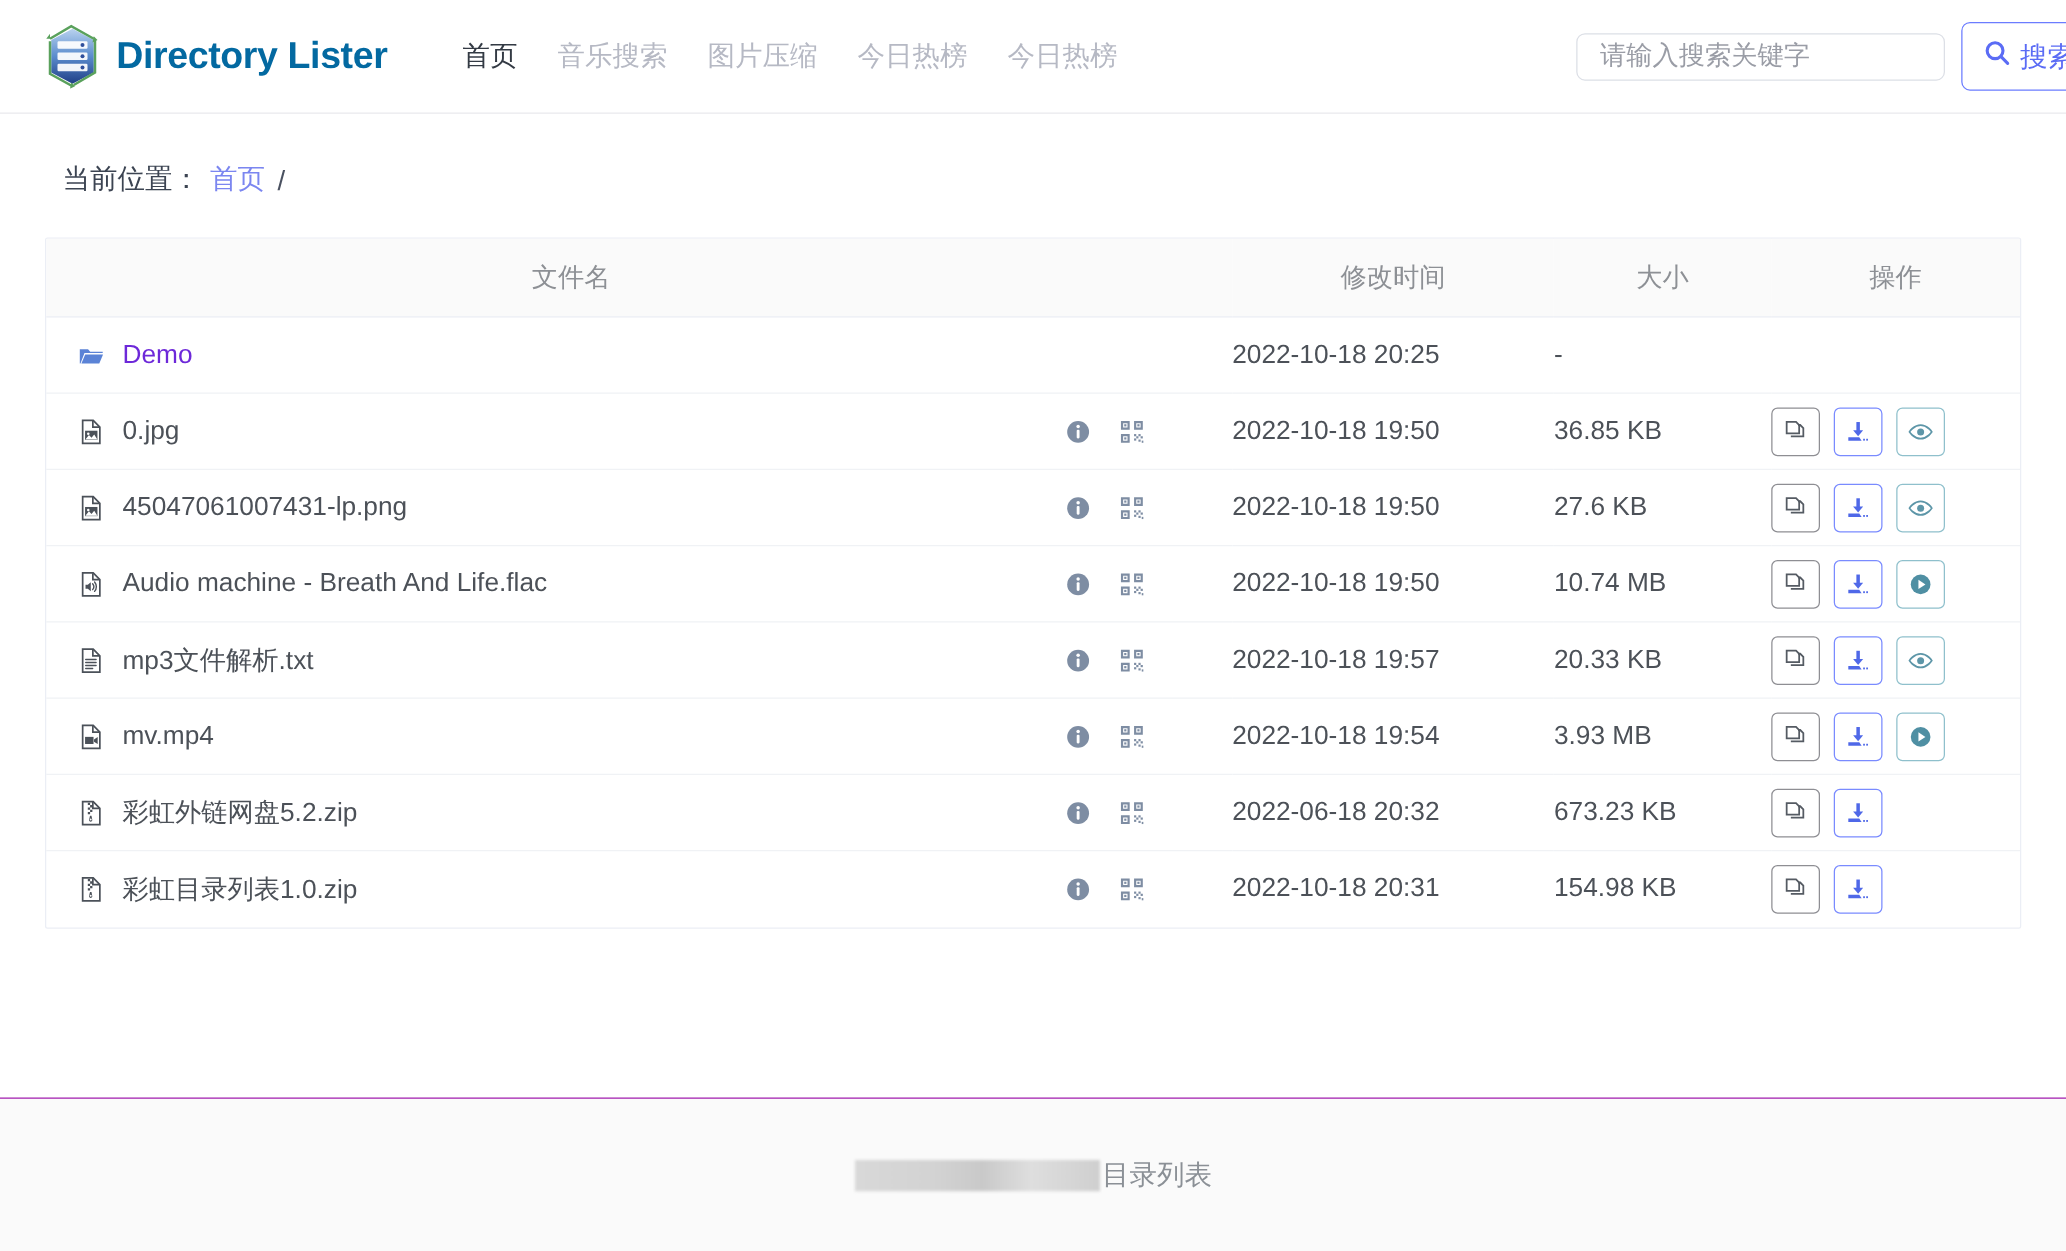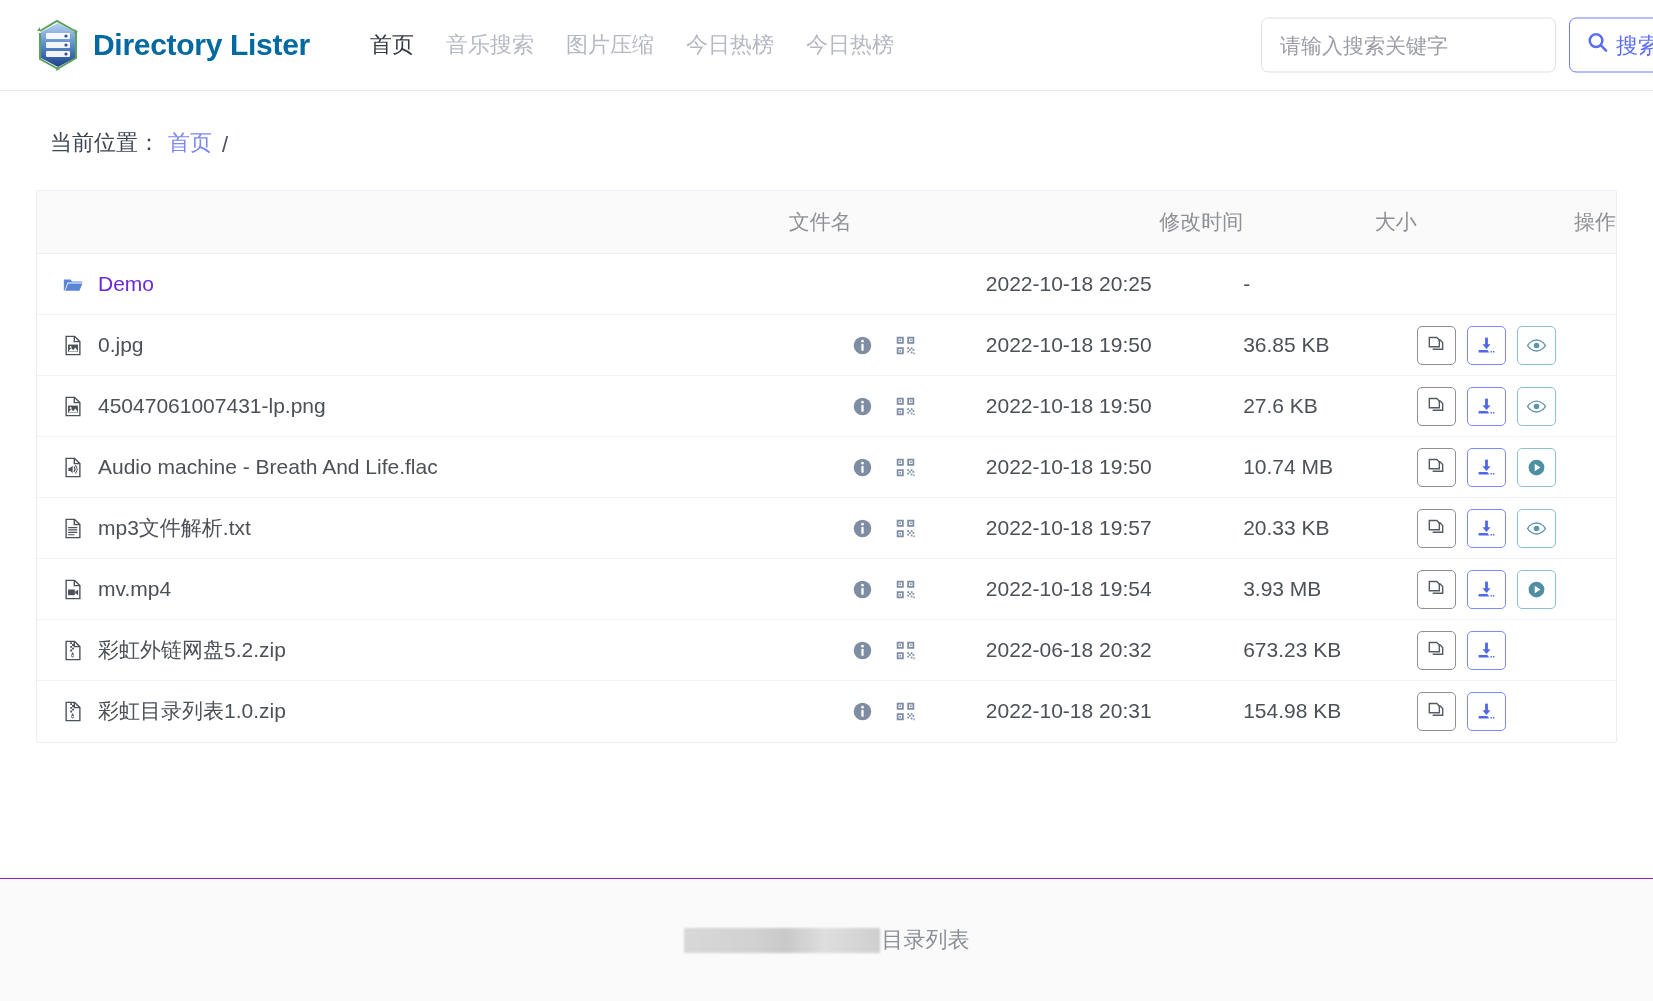--- a/index.html
+++ b/index.html
@@ -57,21 +57,21 @@
     position: absolute;
     right: -36px;
     top: 50%;
     transform: translateY(-50%);
     display: flex;
     align-items: center;
     gap: 13px;
   }
   .search-input {
     width: 295px;
-    height: 55px;
+    height: 38px;
     border: 1px solid #dcdfe6;
     border-radius: 7px;
     padding: 0 18px;
     font-size: 21px;
     color: #606266;
     outline: none;
     font-family: "Liberation Sans", "DejaVu Sans", sans-serif;
     background: #fff;
   }
   .search-input::placeholder { color: #9a9da6; }
@@ -116,21 +116,21 @@
     border: 1px solid #ebeef5;
     border-radius: 2px;
     background: #fff;
   }
   table { width: 100%; border-collapse: collapse; }
   thead th {
     background: #fafafa;
     color: #8d9095;
     font-weight: normal;
     font-size: 21px;
-    text-align: right;
+    text-align: center;
     padding: 17px 0 17px 0;
     border-bottom: 1px solid #ebeef5;
     height: 58px;
   }
   tbody td {
     border-bottom: 1px solid #f0f2f5;
     font-size: 21px;
     color: #4c5158;
     height: 61px;
     padding: 0;

